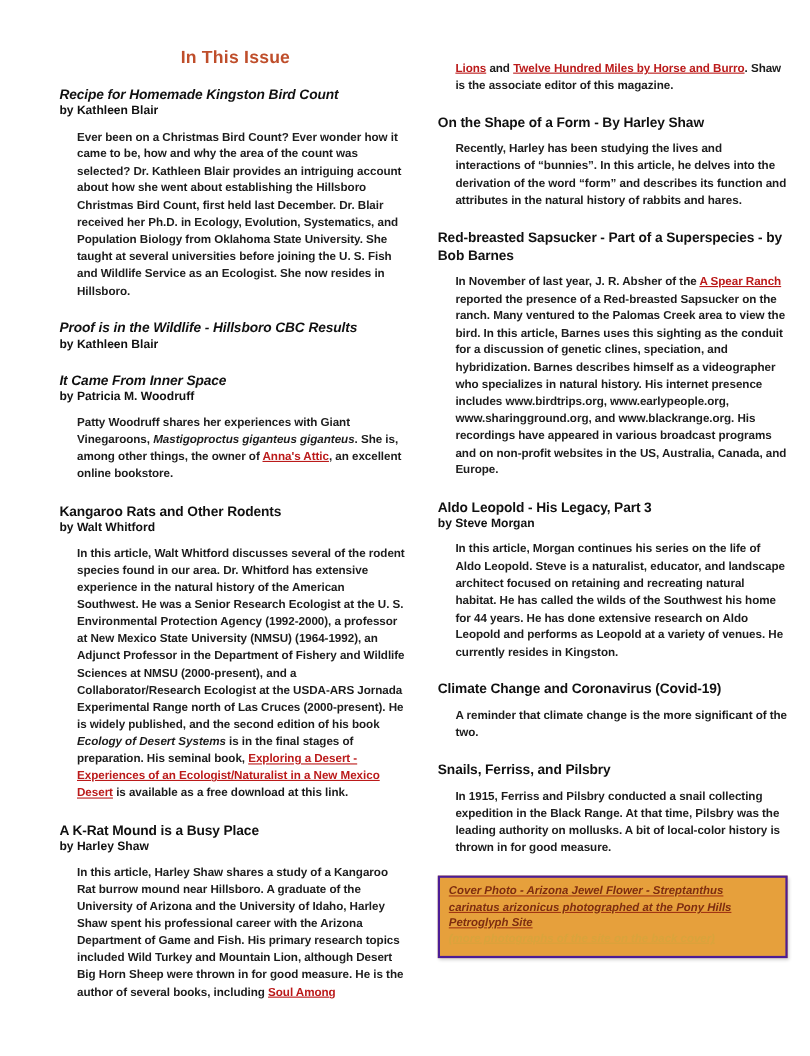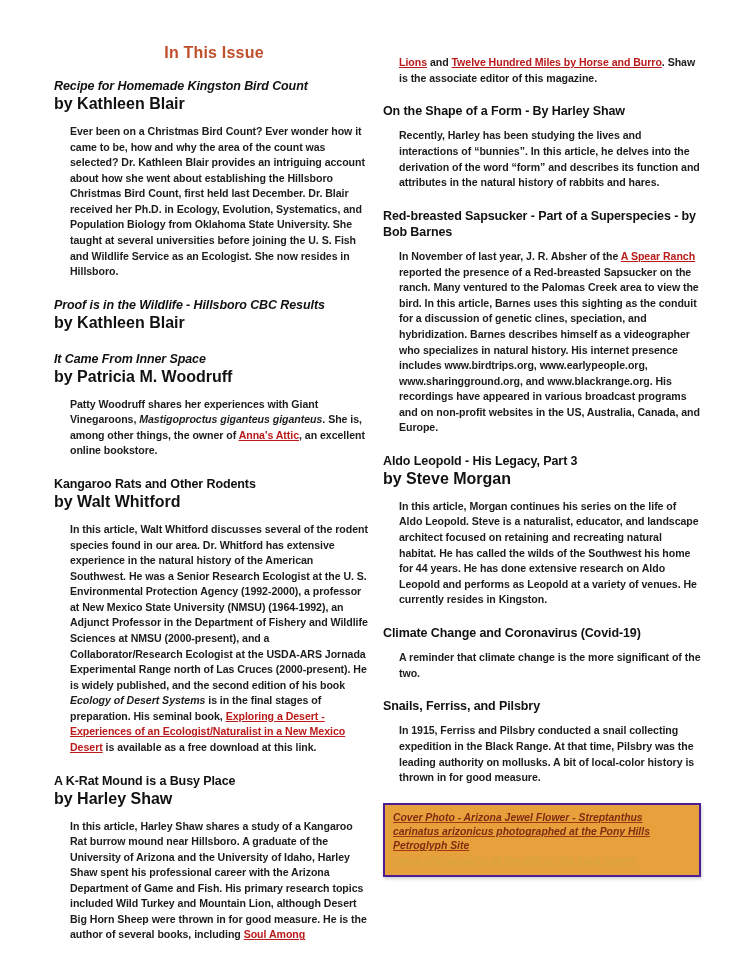--- a/index.html
+++ b/index.html
@@ -14,32 +14,32 @@
   html,body{background:#ffffff;}
   body{
     width:736px;height:960px;position:relative;overflow:hidden;
     font-family:"Liberation Sans","DejaVu Sans",sans-serif;
     color:var(--ink);
     -webkit-font-smoothing:antialiased;
   }
   .page{position:absolute;inset:0;background:#fff;}
   .col{position:absolute;top:44px;}
   .col-left{left:54px;width:320px;}
-  .col-right{left:383px;width:324px;top:46px;}
+  .col-right{left:398px;width:324px;top:46px;}
   h1.issue-title{
     font-size:16px;font-weight:bold;color:var(--title-color);
     text-align:center;margin-bottom:16px;letter-spacing:.2px;
   }
   section{margin-bottom:17px;}
   h2{
     font-size:12.5px;font-weight:bold;line-height:1.3;color:#111;
     letter-spacing:-0.1px;
   }
   h2.it{font-style:italic;}
-  .byline{font-size:16px;font-weight:bold;line-height:1.3;color:#111;}
+  .byline{font-size:11px;font-weight:bold;line-height:1.3;color:#111;}
   p.summary{
     margin:9px 0 0 16px;
     font-size:10.6px;font-weight:bold;line-height:1.47;
     color:#1c1c1c;width:300px;letter-spacing:-0.05px;
   }
   .col-right p.summary{width:302px;}
   span.it{font-style:italic;}
   span.lnk{color:var(--link-color);text-decoration:underline;cursor:pointer;}
   .cover-box{
     margin:14px 0 0 0;

